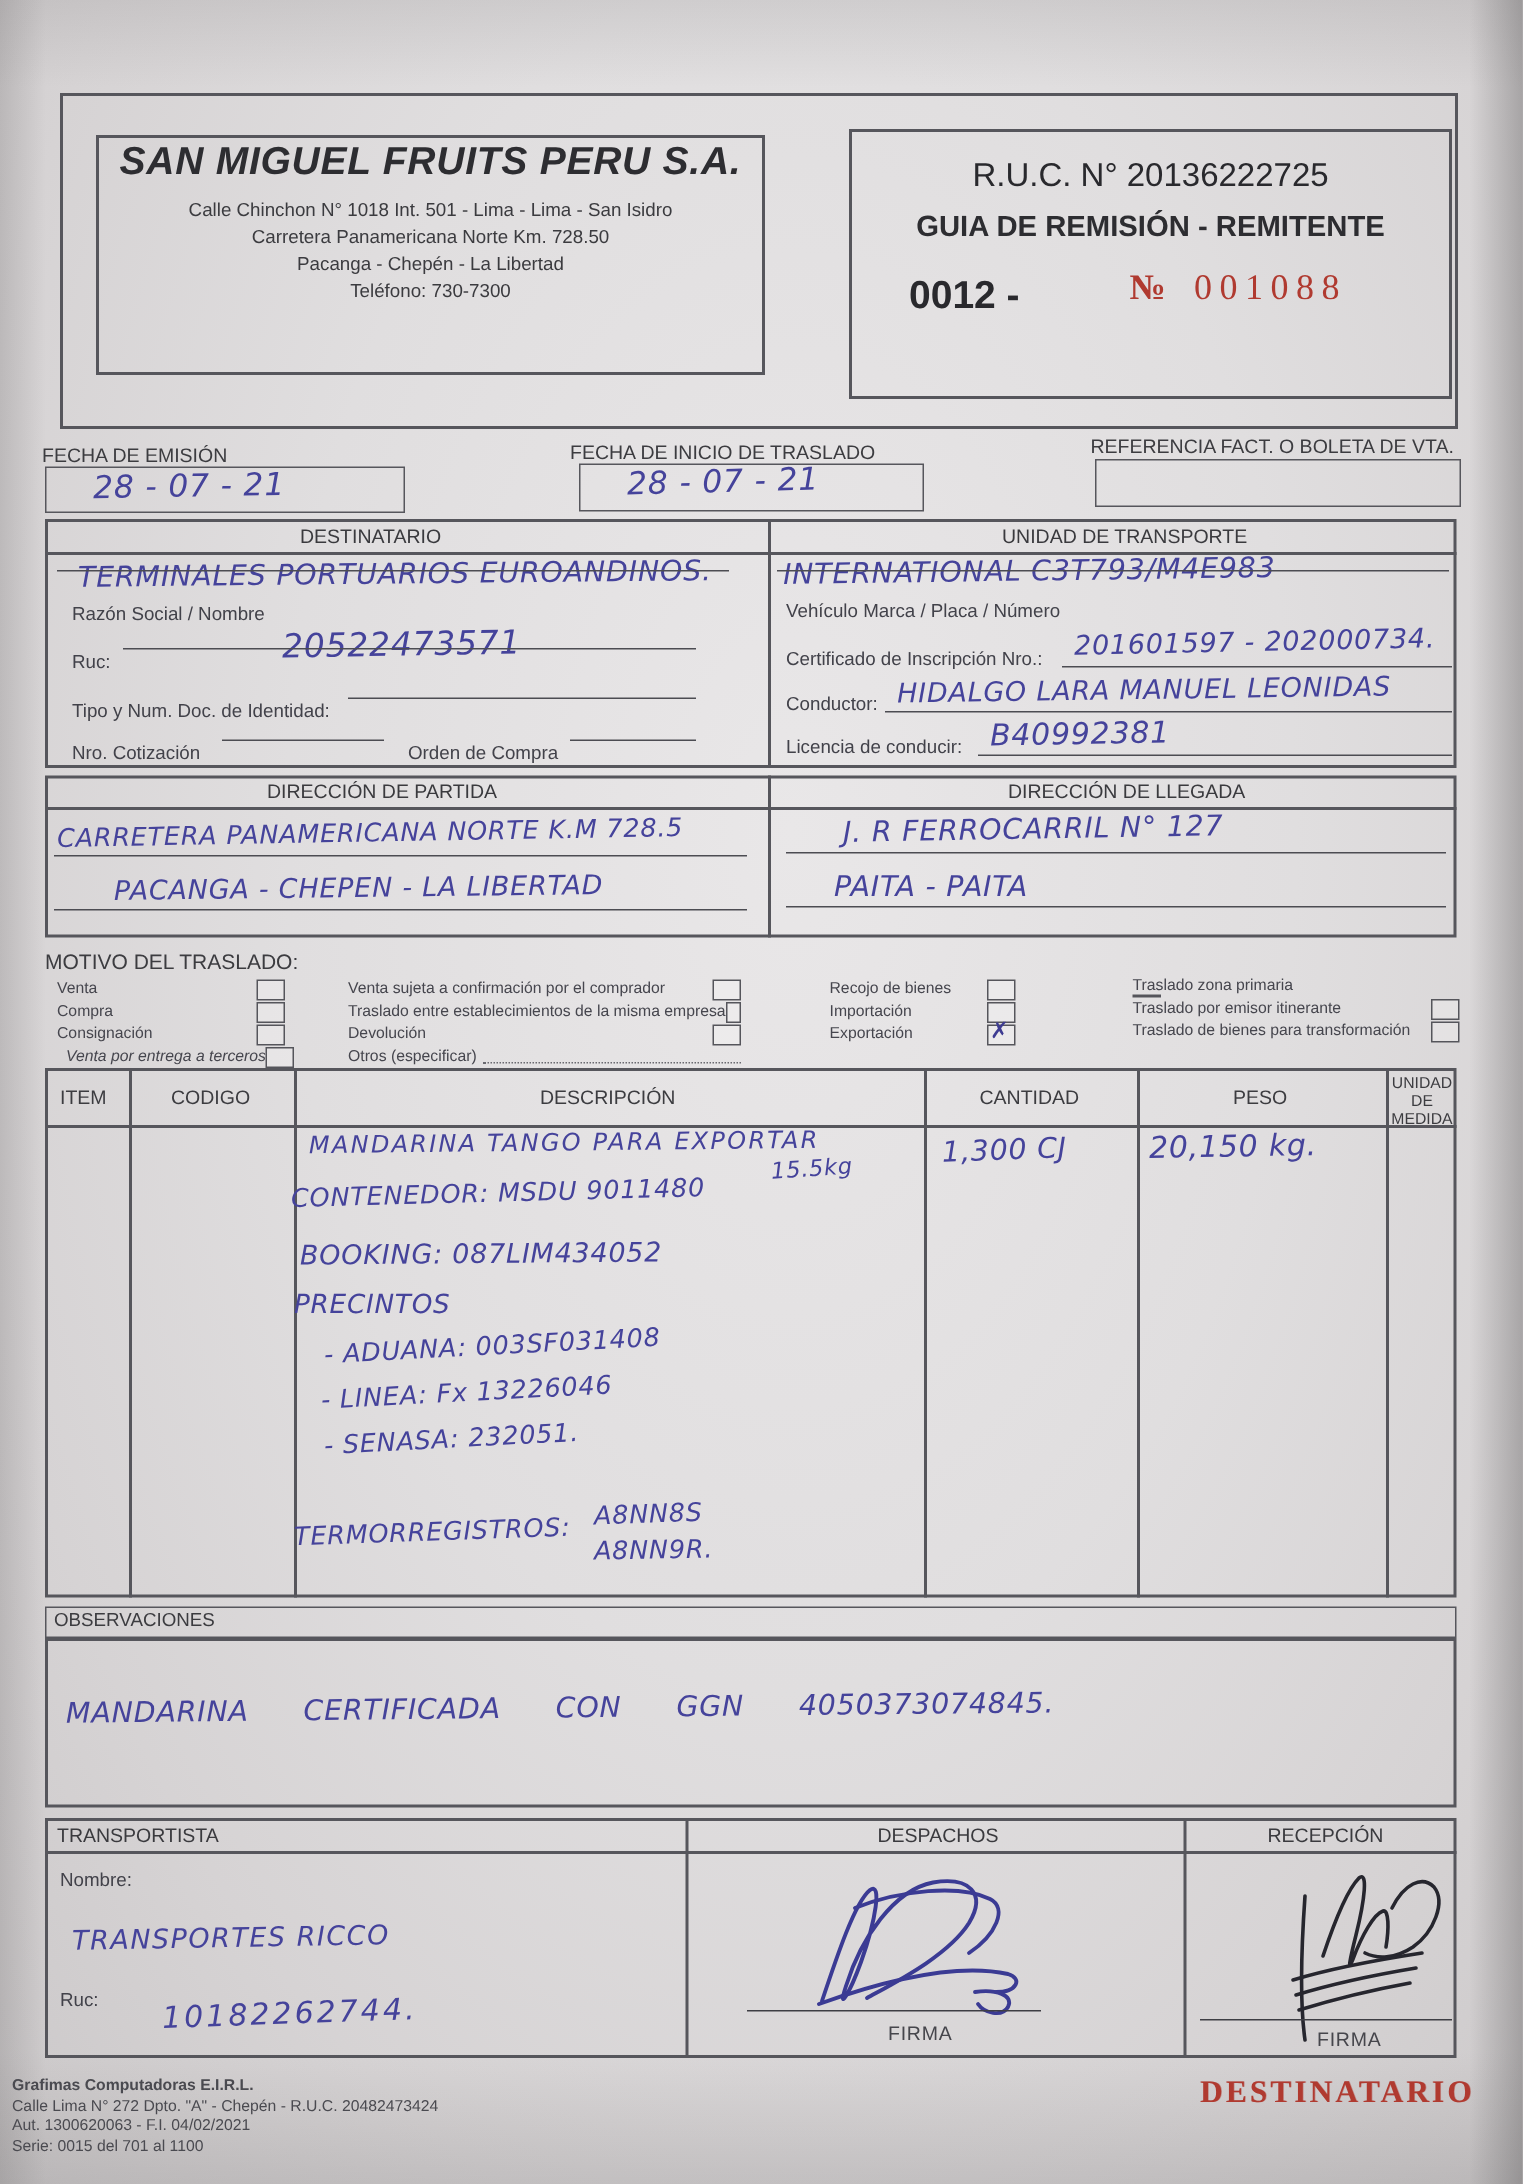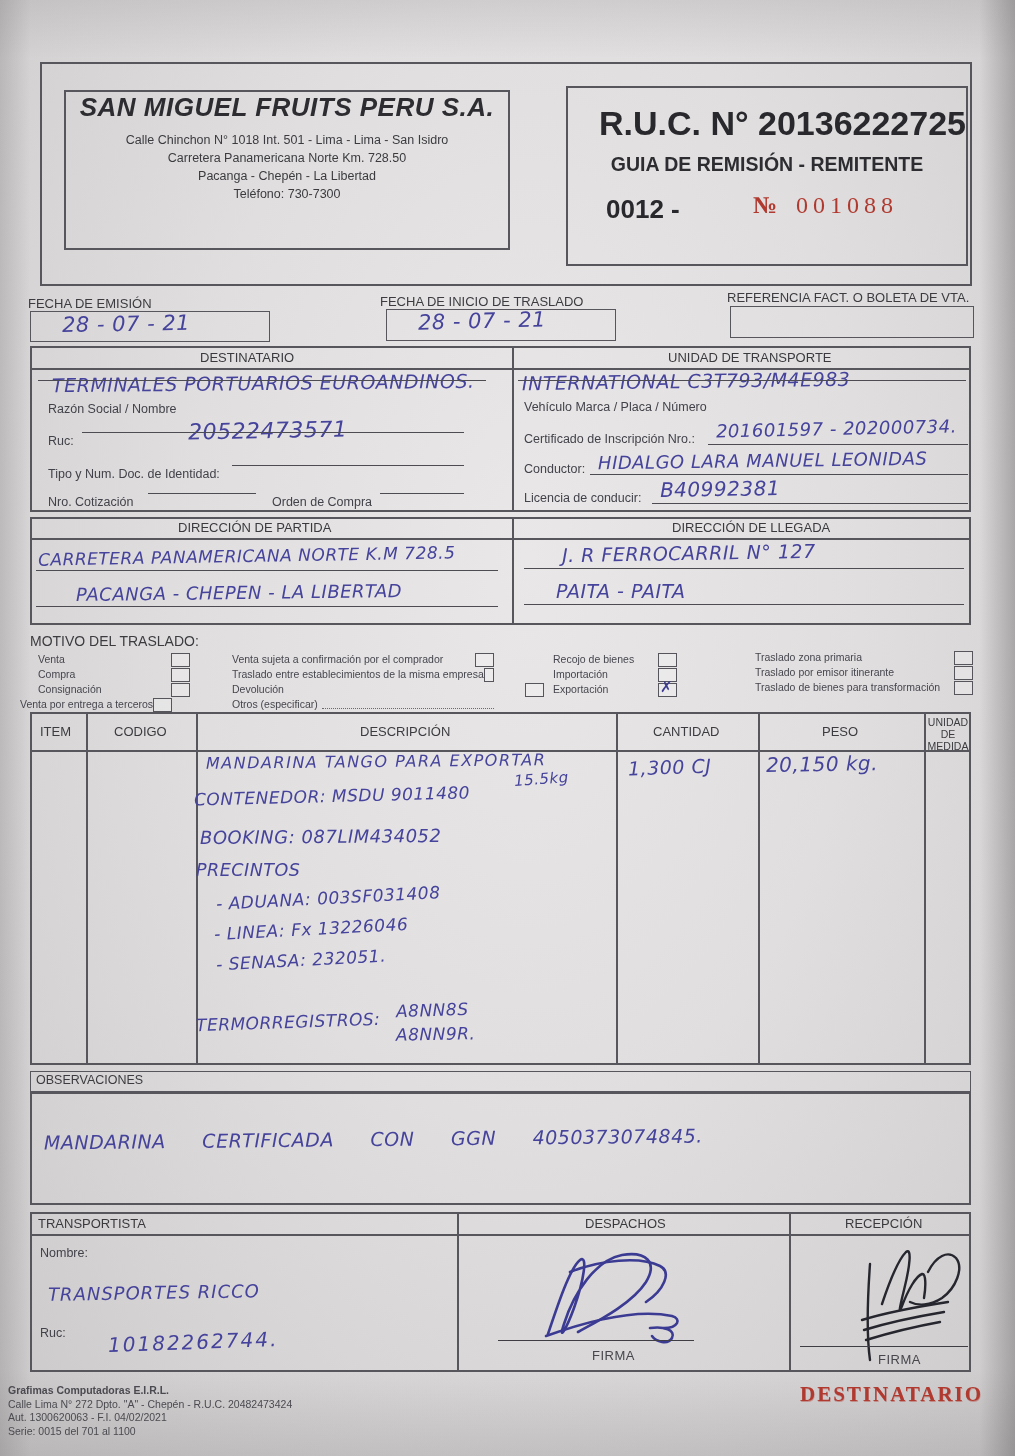--- a/index.html
+++ b/index.html
@@ -43,21 +43,21 @@
     <div style="text-align:center;font-size:26px;font-weight:bold;font-style:italic;color:#2d2d31;letter-spacing:.5px;">SAN MIGUEL FRUITS PERU S.A.</div>
     <div style="text-align:center;margin-top:8px;font-size:12.5px;line-height:18px;color:#3b3b3f;">
       <div>Calle Chinchon N° 1018 Int. 501 - Lima - Lima - San Isidro</div>
       <div>Carretera Panamericana Norte Km. 728.50</div>
       <div>Pacanga - Chepén - La Libertad</div>
       <div>Teléfono: 730-7300</div>
     </div>
   </div>
 
   <div class="box" style="left:566px;top:86px;width:402px;height:180px;">
-    <div style="text-align:right;margin-top:16px;font-size:34px;font-weight:bold;color:#29292d;">R.U.C. N° 20136222725</div>
+    <div style="text-align:center;margin-top:16px;font-size:22px;font-weight:normal;color:#29292d;">R.U.C. N° 20136222725</div>
     <div style="text-align:center;margin-top:10px;font-size:19.5px;font-weight:bold;color:#2d2d31;">GUIA DE REMISIÓN - REMITENTE</div>
     <div style="position:relative;height:46px;margin-top:14px;">
       <span style="position:absolute;left:38px;top:4px;font-size:26px;font-weight:bold;color:#29292d;">0012 -</span>
       <span class="red" style="position:absolute;left:185px;top:2px;font-family:'Liberation Serif',serif;font-size:24px;font-weight:bold;letter-spacing:2px;">№</span>
       <span class="red" style="position:absolute;left:228px;top:2px;font-family:'Liberation Serif',serif;font-size:24px;letter-spacing:5px;">001088</span>
     </div>
   </div>
 
   <div class="lbl" style="left:28px;top:296px;">FECHA DE EMISIÓN</div>
   <div class="thinbox" style="left:30px;top:311px;width:240px;height:31px;"></div>
@@ -137,40 +137,40 @@
     <span class="cb">
         <span class="mark"></span>
       </span>
   </div>
   <div class="mot-row" style="left:38px;top:683px;width:152px;">
     <span class="mot-label">Consignación</span>
     <span class="cb">
         <span class="mark"></span>
       </span>
   </div>
-  <div class="mot-row" style="left:20px;top:698px;width:152px;">
+  <div class="mot-row" style="left:44px;top:698px;width:152px;font-style:italic;">
     <span class="mot-label">Venta por entrega a terceros</span>
     <span class="cb">
         <span class="mark"></span>
       </span>
   </div>
 
   <div class="mot-row" style="left:232px;top:653px;width:262px;">
     <span class="mot-label">Venta sujeta a confirmación por el comprador</span>
     <span class="cb">
         <span class="mark"></span>
       </span>
   </div>
   <div class="mot-row" style="left:232px;top:668px;width:262px;">
     <span class="mot-label">Traslado entre establecimientos de la misma empresa</span>
     <span class="cb">
         <span class="mark"></span>
       </span>
   </div>
-  <div class="mot-row" style="left:232px;top:683px;width:312px;">
+  <div class="mot-row" style="left:232px;top:683px;width:262px;">
     <span class="mot-label">Devolución</span>
     <span class="cb">
         <span class="mark"></span>
       </span>
   </div>
   <div class="mot-row" style="left:232px;top:698px;width:262px;">
     <span class="mot-label">Otros (especificar)</span>
     <span class="dotted" style="flex:1;margin-left:4px;"></span>
   </div>
 
@@ -186,21 +186,21 @@
         <span class="mark"></span>
       </span>
   </div>
   <div class="mot-row" style="left:553px;top:683px;width:124px;">
     <span class="mot-label">Exportación</span>
     <span class="cb">
         <span class="mark">✗</span>
       </span>
   </div>
 
-  <div class="mot-row" style="left:755px;top:651px;width:218px;">
+  <div class="mot-row" style="left:755px;top:651px;width:218px;flex-direction:column;">
     <span class="mot-label">Traslado zona primaria</span>
     <span class="cb">
         <span class="mark"></span>
       </span>
   </div>
   <div class="mot-row" style="left:755px;top:666px;width:218px;">
     <span class="mot-label">Traslado por emisor itinerante</span>
     <span class="cb">
         <span class="mark"></span>
       </span>

